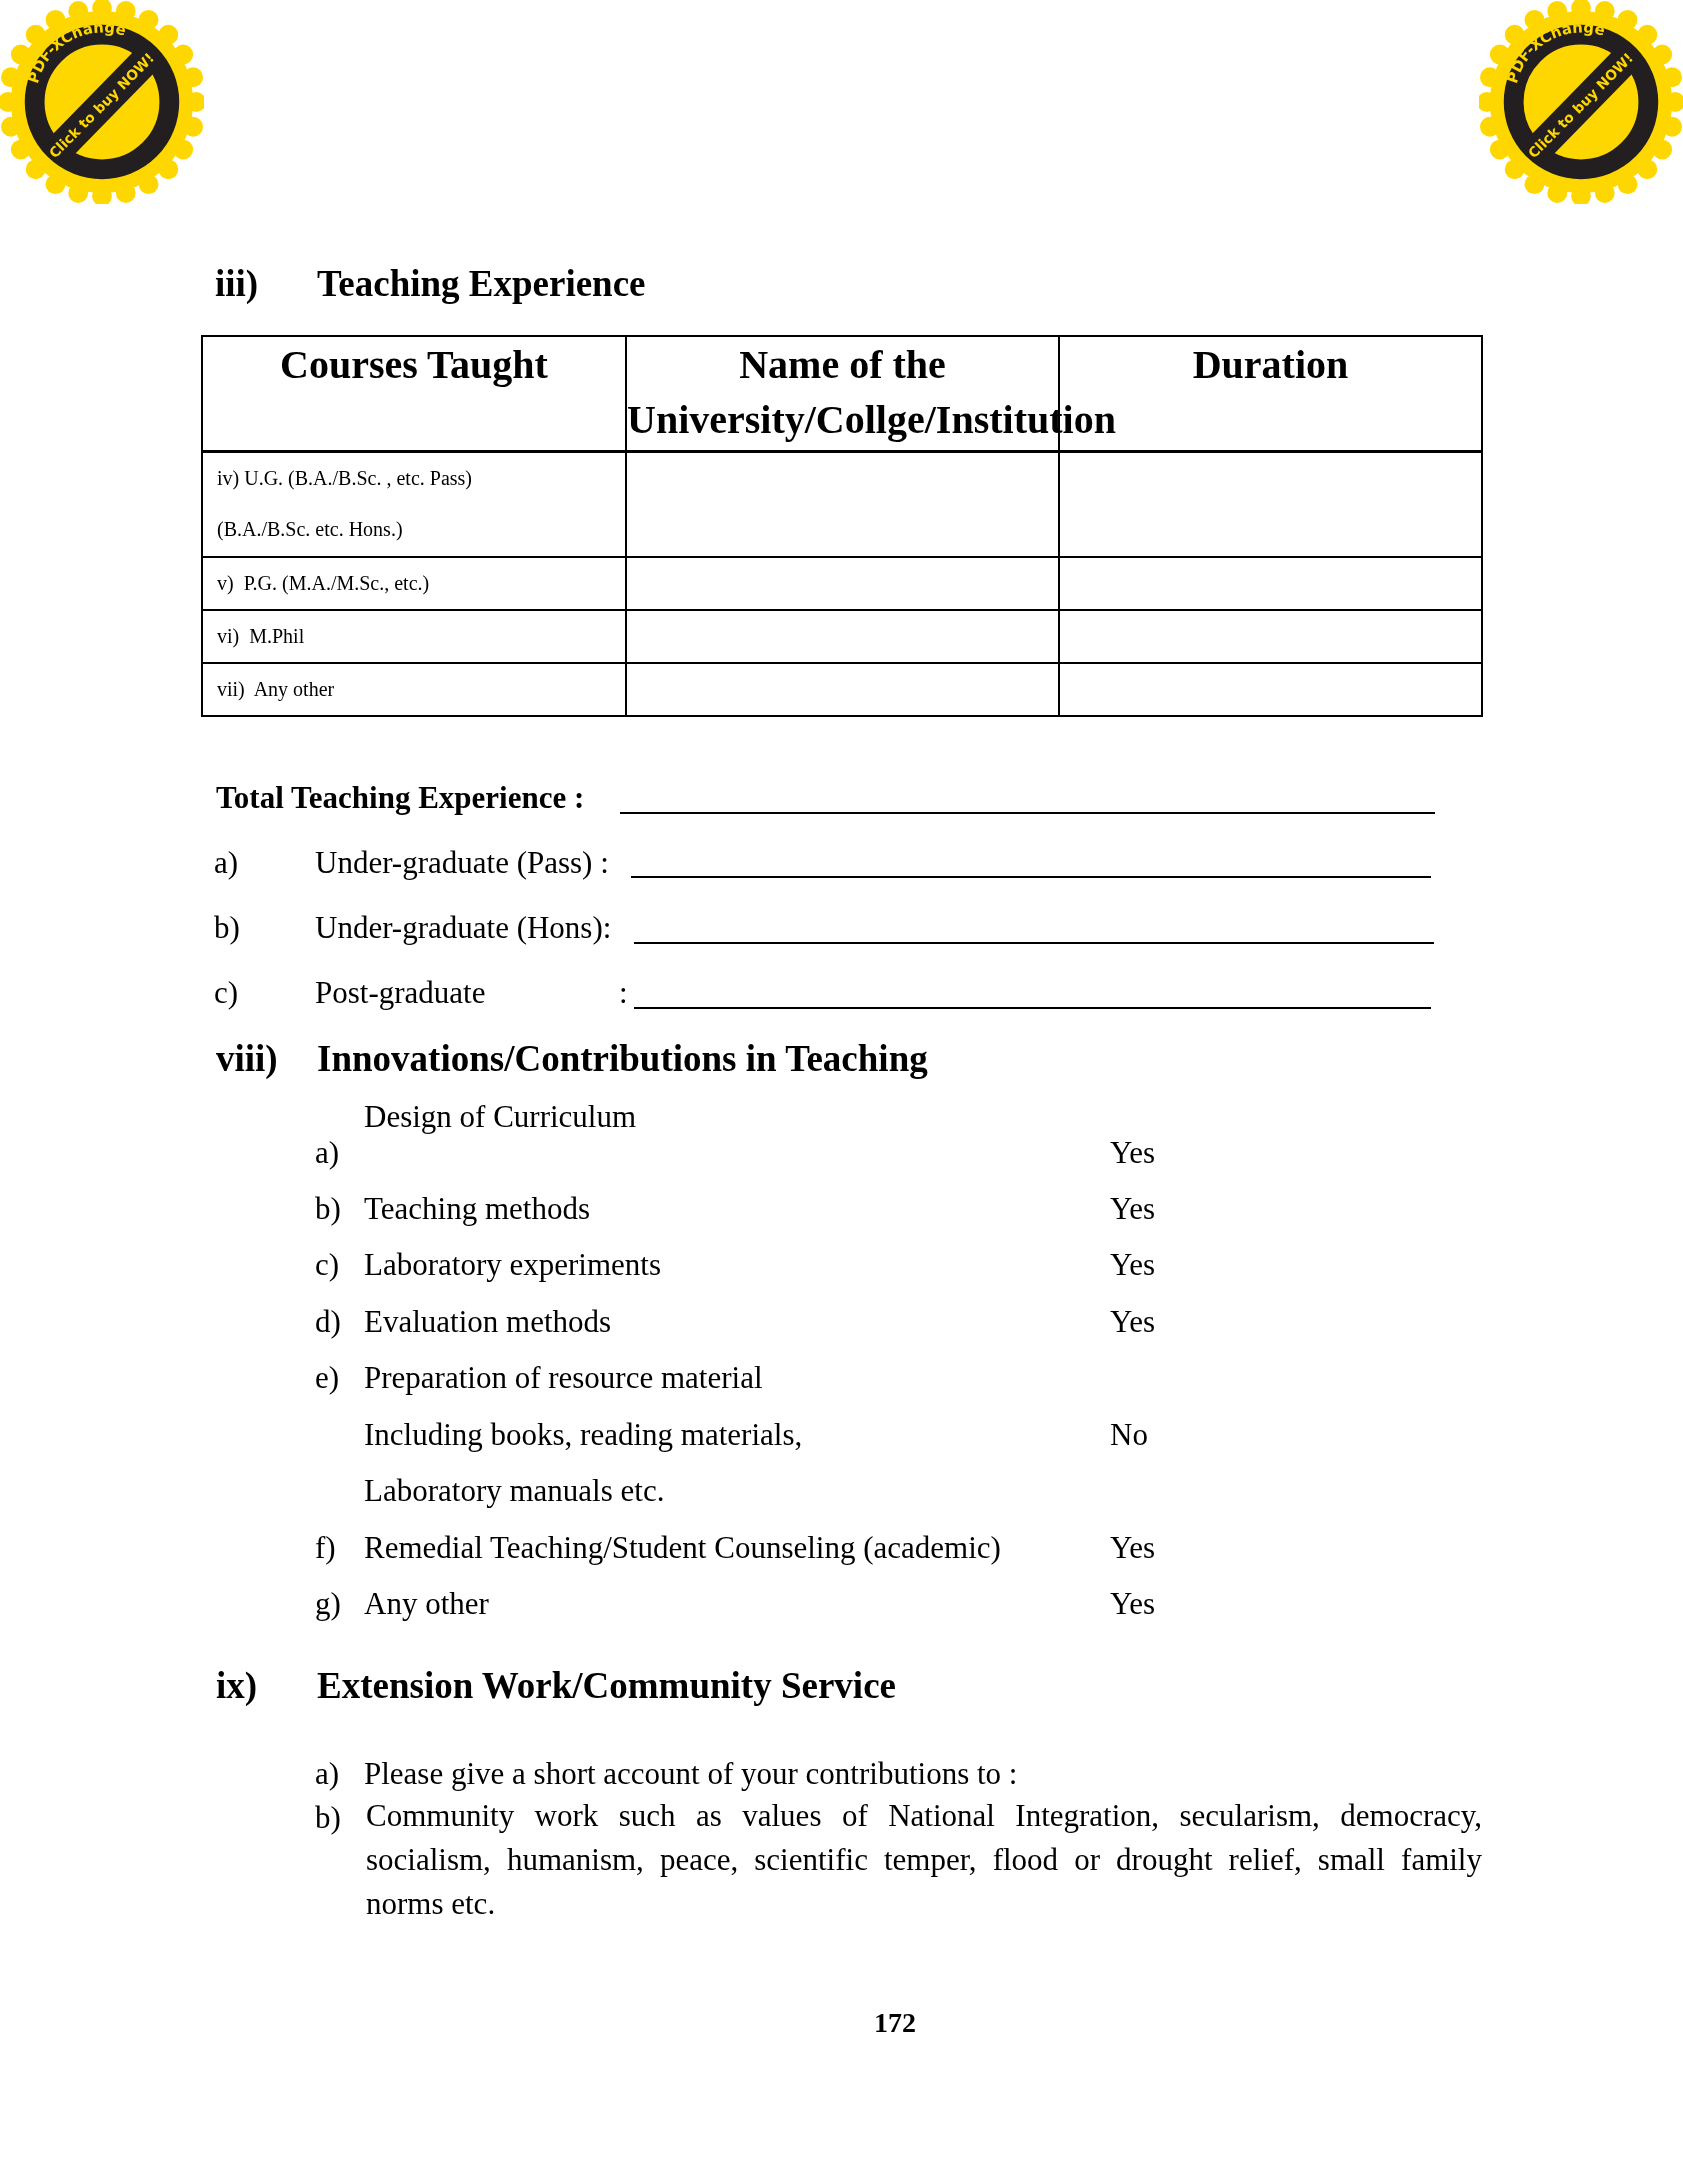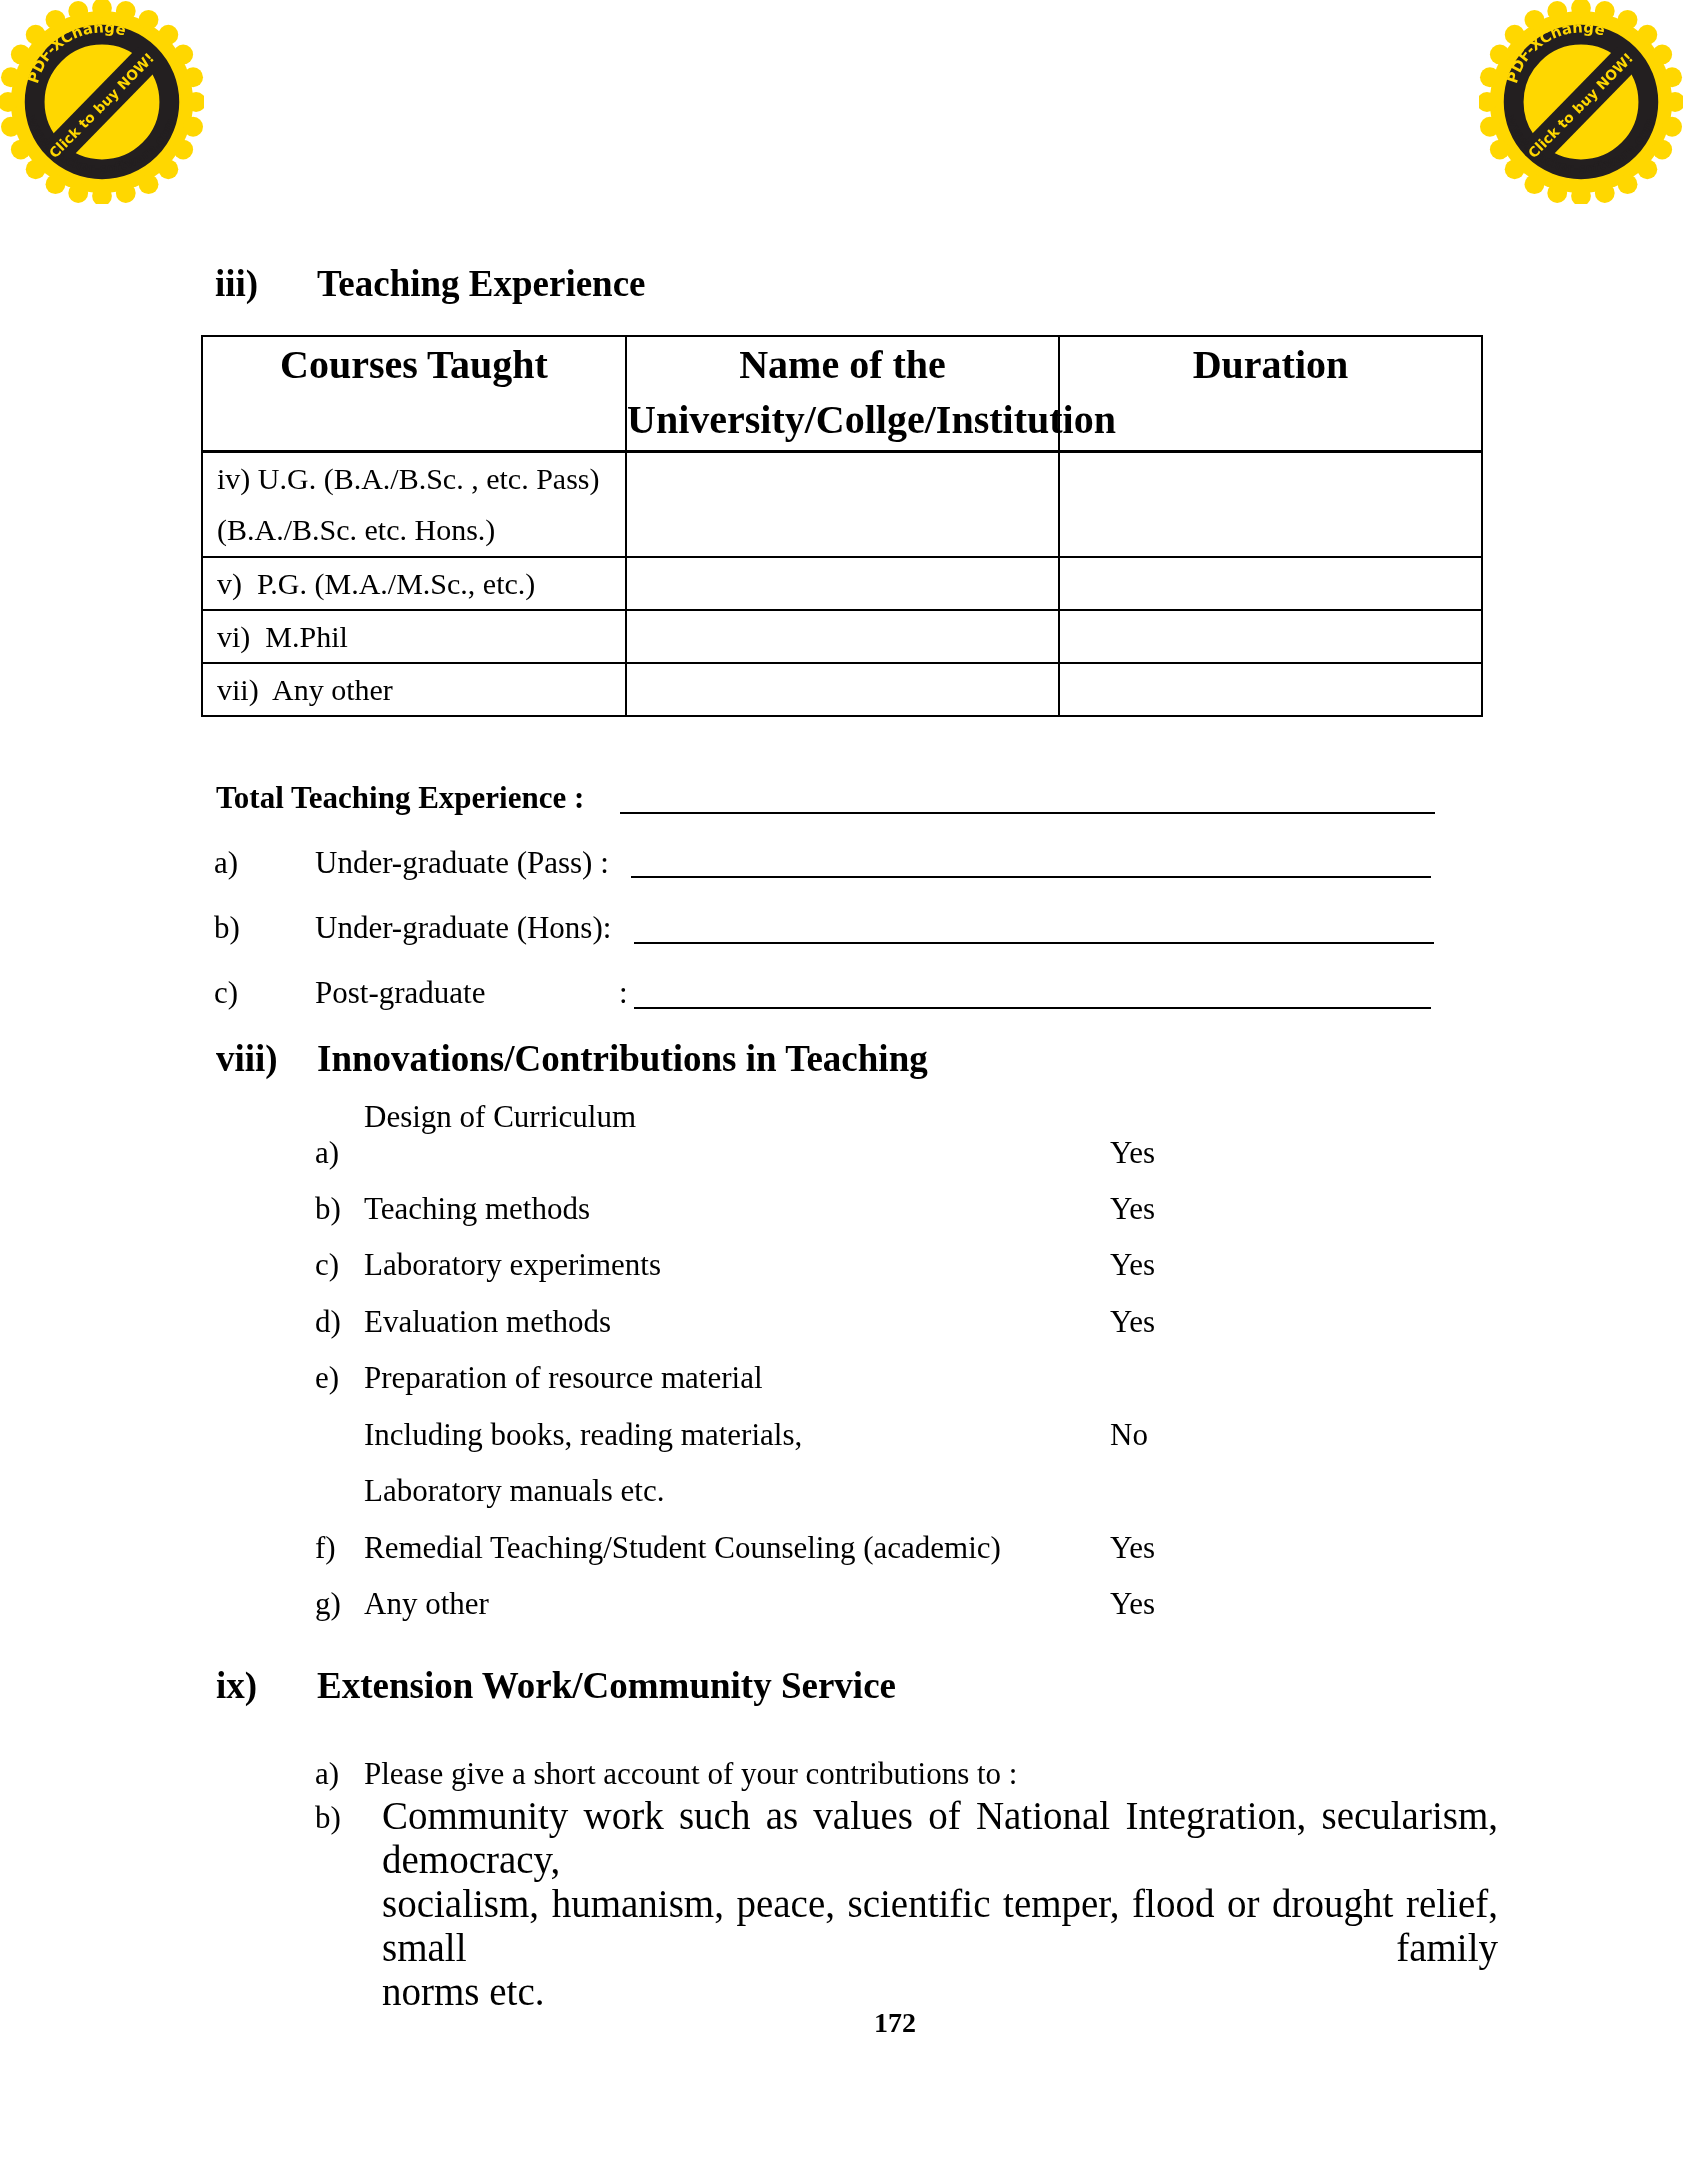--- a/index.html
+++ b/index.html
@@ -13,27 +13,27 @@
     
     .badge { position: absolute; width: 204px; height: 204px; }
 
     
     .tbl { position: absolute; left: 201px; top: 335px; width: 1279px; height: 382px;
            border-collapse: collapse; table-layout: fixed; }
     .tbl td, .tbl th { border: 2.5px solid #000; padding: 0; vertical-align: top; }
     .tbl th { font-weight: bold; font-size: 40px; text-align: center; line-height: 55px; padding-top: 0; }
     .tbl tr.head { height: 115px; }
     .tbl tr.head th { border-bottom-width: 3px; }
-    .tbl td { font-size: 30px; line-height: 51px; padding-left: 14px; }
+    .tbl td { font-size: 20px; line-height: 51px; padding-left: 14px; }
     .tbl tr.r1 { height: 105px; }
     .tbl tr.r2, .tbl tr.r3, .tbl tr.r4 { height: 53px; }
 
     .uline { position: absolute; height: 0; border-top: 2.5px solid #000; }
     .yes { position: absolute; left: 1110px; font-size: 31px; line-height: 1; }
-    .justify { position: absolute; left: 382px; width: 1116px; font-size: 39px; line-height: 44px; text-align: justify; }
+    .justify { position: absolute; left: 366px; width: 1116px; font-size: 31px; line-height: 44px; text-align: justify; }
     .justify .l { display: block; text-align: justify; text-align-last: justify; }
     .justify .last { text-align-last: left; }
   </style>
 </head>
 <body>
 
 <svg class="badge" style="left:0px; top:0px;" viewBox="0 0 206 206">
   <g>
     <circle cx="103" cy="103" r="92" fill="#ffd700"></circle>
     <g fill="#ffd700">

